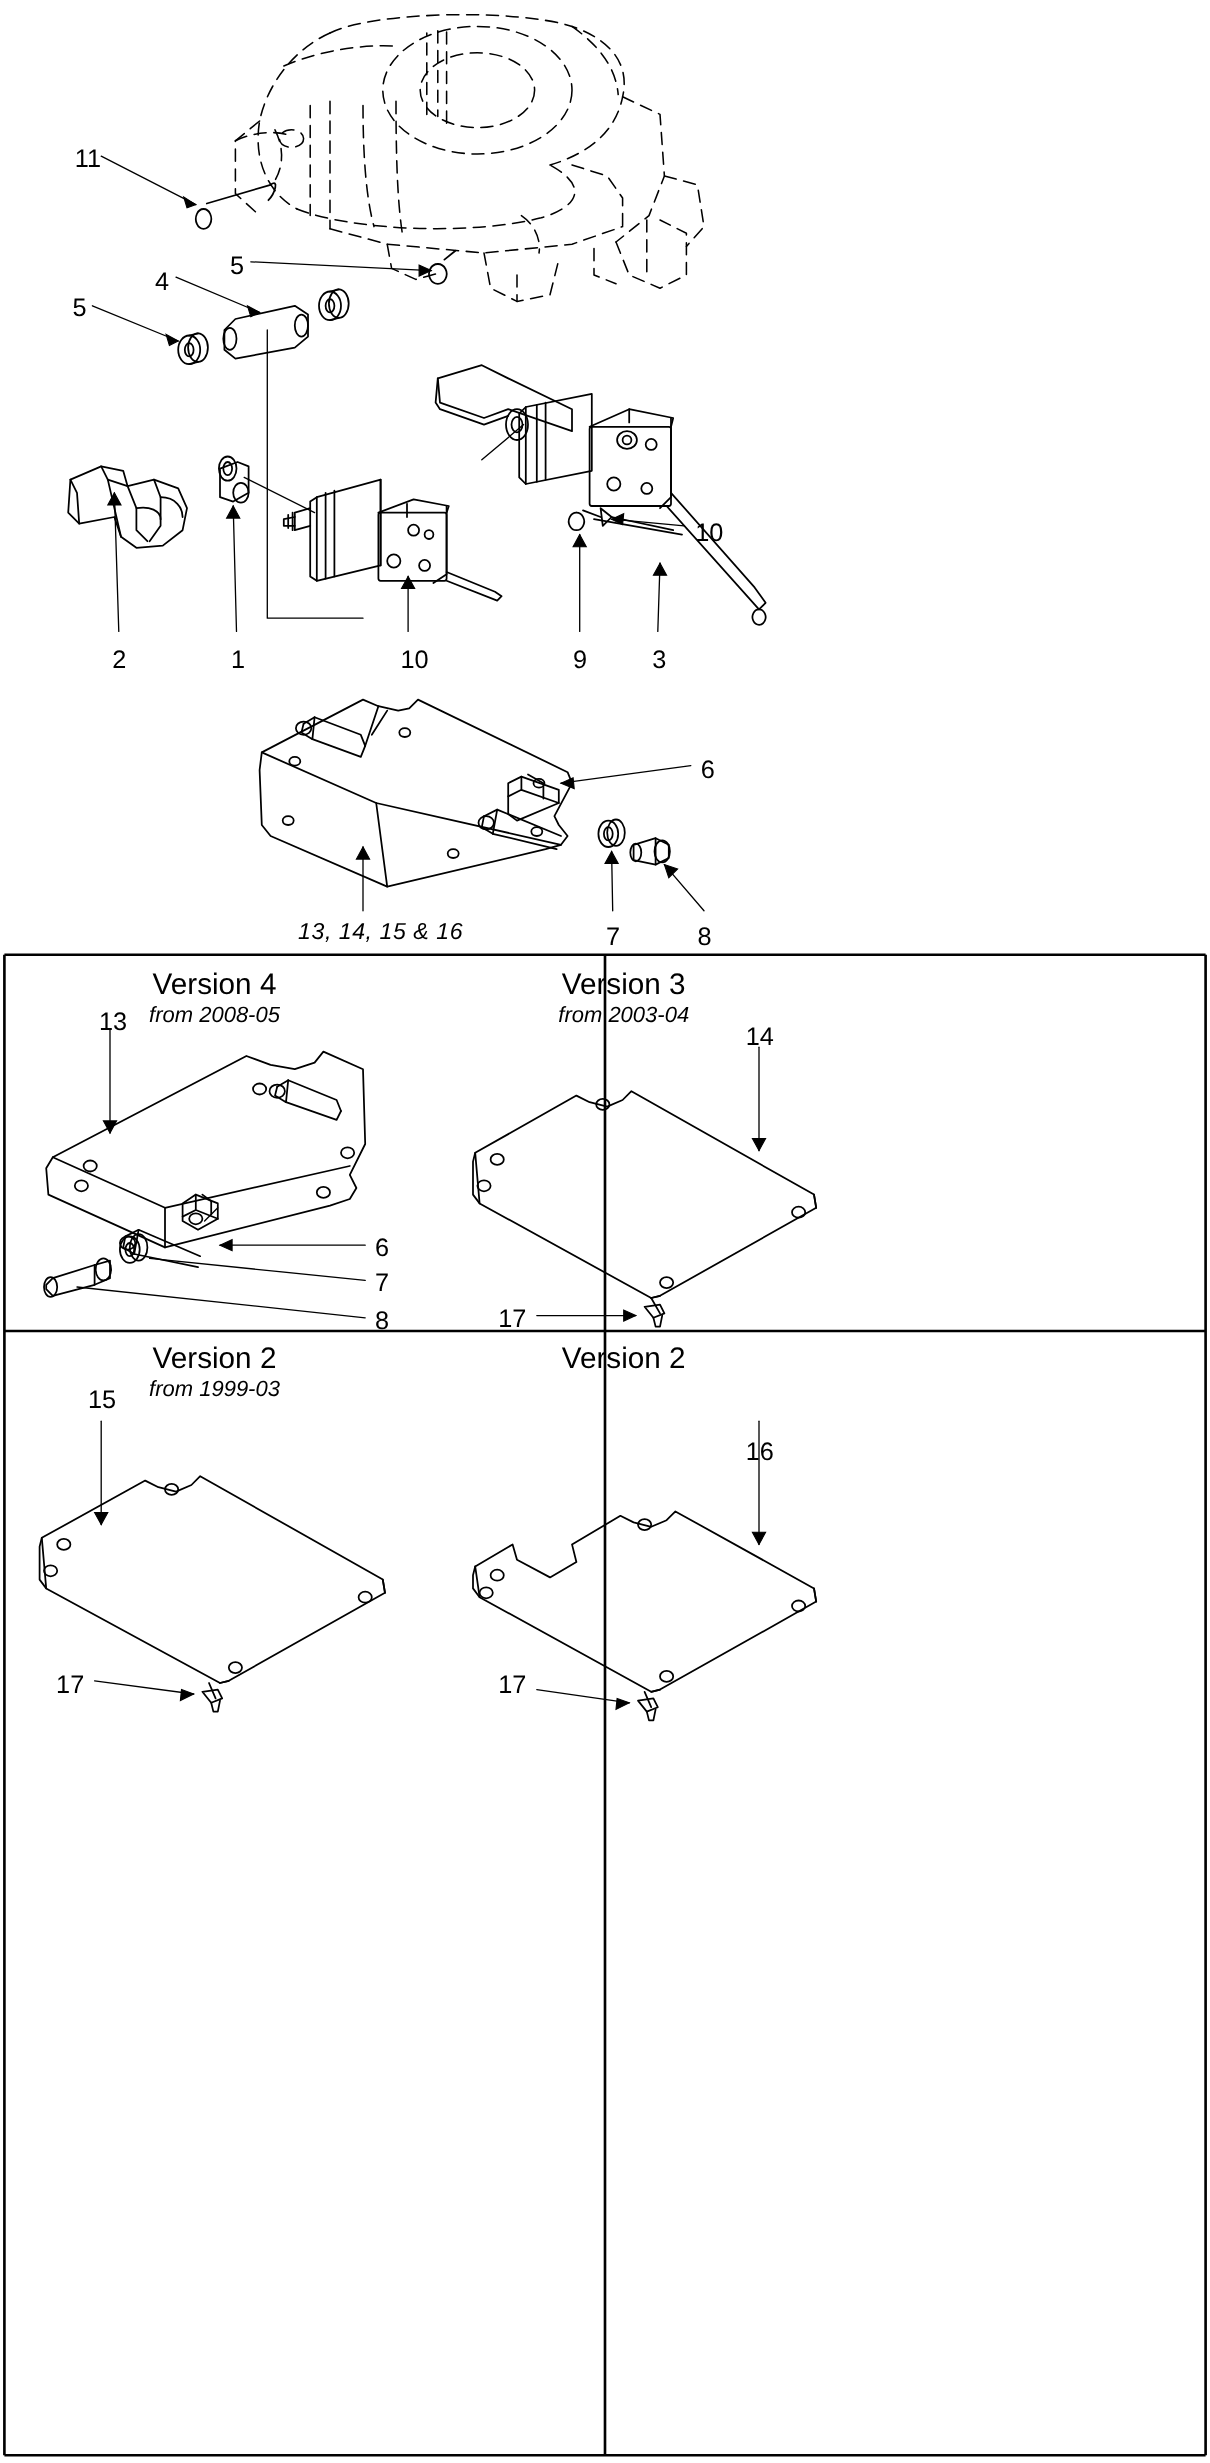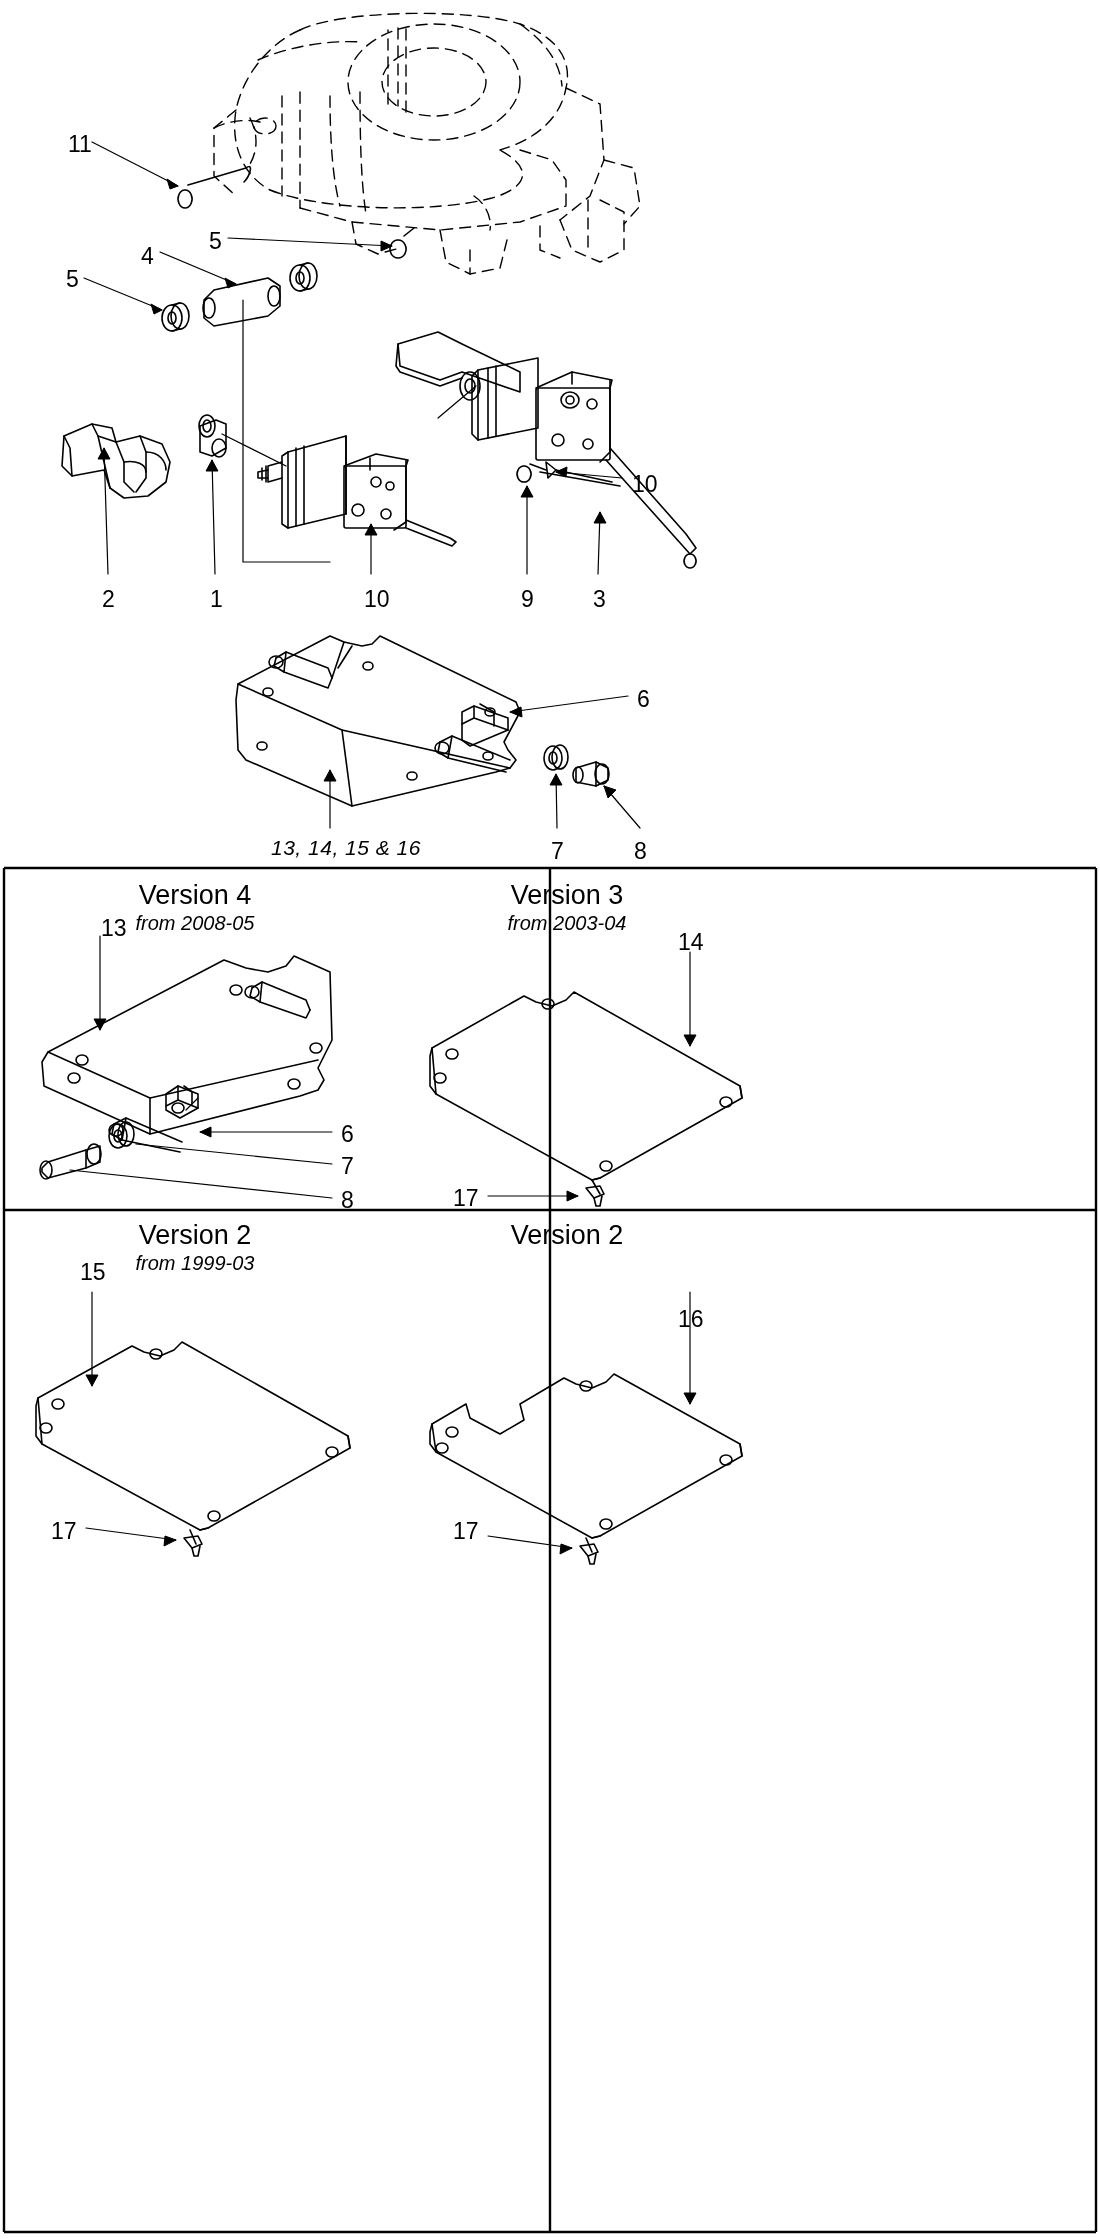--- a/index.html
+++ b/index.html
@@ -437,21 +437,21 @@
   <div class="callout" style="left:593px; top:586px;">3</div>
   <div class="callout" style="left:632px; top:471px;">10</div>
 
   <div class="callout" style="left:637px; top:686px;">6</div>
   <div class="callout" style="left:551px; top:838px;">7</div>
   <div class="callout" style="left:634px; top:838px;">8</div>
   <div class="group-label" style="left:271px; top:836px;font-style:italic;">13, 14, 15 &amp; 16</div>
 
   <div class="panel-title" style="left:95px; top:880px; width:200px;">Version 4</div>
   <div class="panel-sub" style="left:95px; top:912px; width:200px;text-align:center;">from 2008-05</div>
-  <div class="callout" style="left:90px; top:915px;margin-left:11px;">13</div>
+  <div class="callout" style="left:90px; top:915px;">13</div>
   <div class="callout" style="left:341px; top:1121px;">6</div>
   <div class="callout" style="left:341px; top:1153px;">7</div>
   <div class="callout" style="left:341px; top:1187px;">8</div>
 
   <div class="panel-title" style="left:467px; top:880px; width:200px;">Version 3</div>
   <div class="panel-sub" style="left:467px; top:912px; width:200px;">from 2003-04</div>
   <div class="callout" style="left:678px; top:929px;">14</div>
   <div class="callout" style="left:453px; top:1185px;">17</div>
 
   <div class="panel-title" style="left:95px; top:1220px; width:200px;">Version 2</div>

